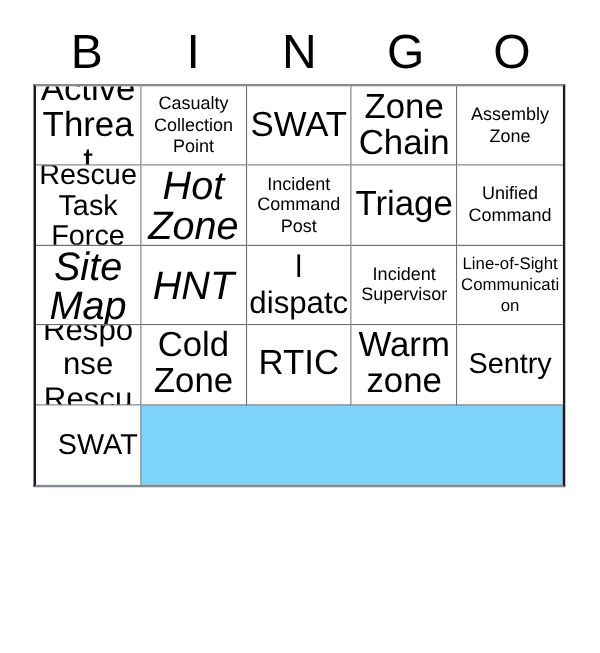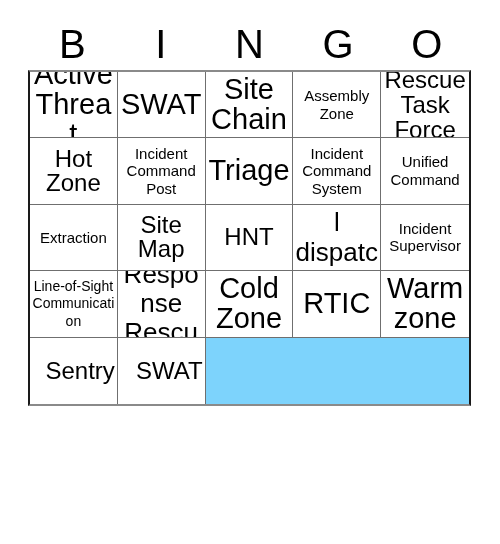--- a/index.html
+++ b/index.html
@@ -83,21 +83,21 @@
     display: block;
     width: 100%;
     line-height: 1.02;
     color: #000000;
     word-wrap: break-word;
     overflow-wrap: break-word;
     hyphens: none;
   }
 
   
-  .size-xxl .cell-text { font-size: 24px; line-height: 1.0; }
+  .size-xxl .cell-text { font-size: 33px; line-height: 1.0; font-style: italic; }
   .size-xl  .cell-text { font-size: 29px; line-height: 1.03; }
   .size-l   .cell-text { font-size: 24px; line-height: 1.05; }
   .size-m   .cell-text { font-size: 26px; line-height: 1.12; }
   .size-s   .cell-text { font-size: 15px; line-height: 1.18; }
   .size-xxs .cell-text { font-size: 14px; line-height: 1.25; }
 </style>
 </head>
 <body>
 
 <div id="card-root">
@@ -107,51 +107,48 @@
     <div class="header-letter">I</div>
     <div class="header-letter">N</div>
     <div class="header-letter">G</div>
     <div class="header-letter">O</div>
   </div>
 
   <div id="bingo-grid">
     <div class="bingo-cell size-xl">
         <span class="cell-text">Active Threat</span>
       </div>
+    <div class="bingo-cell size-s">
+        <span class="cell-text">Casualty Collection Point</span>
+      </div>
     <div class="bingo-cell size-xl">
         <span class="cell-text">SWAT</span>
       </div>
     <div class="bingo-cell size-xl">
-        <span class="cell-text">Site Chain</span>
+        <span class="cell-text">Zone Chain</span>
       </div>
 
     <div class="bingo-cell size-s">
         <span class="cell-text">Assembly Zone</span>
       </div>
     <div class="bingo-cell size-l">
         <span class="cell-text">Rescue Task Force</span>
       </div>
     <div class="bingo-cell size-xxl">
         <span class="cell-text">Hot Zone</span>
       </div>
     <div class="bingo-cell size-s">
         <span class="cell-text">Incident Command Post</span>
       </div>
     <div class="bingo-cell size-xl">
         <span class="cell-text">Triage</span>
       </div>
 
     <div class="bingo-cell size-s">
-        <span class="cell-text">Incident Command System</span>
-      </div>
-    <div class="bingo-cell size-s">
         <span class="cell-text">Unified Command</span>
-      </div>
-    <div class="bingo-cell size-s">
-        <span class="cell-text">Extraction</span>
       </div>
     <div class="bingo-cell size-xxl">
         <span class="cell-text">Site Map</span>
       </div>
 
     <div class="bingo-cell size-xxl">
         <span class="cell-text">HNT</span>
       </div>
     <div class="bingo-cell size-m">
         <span class="cell-text">Tactical dispatcher</span>

